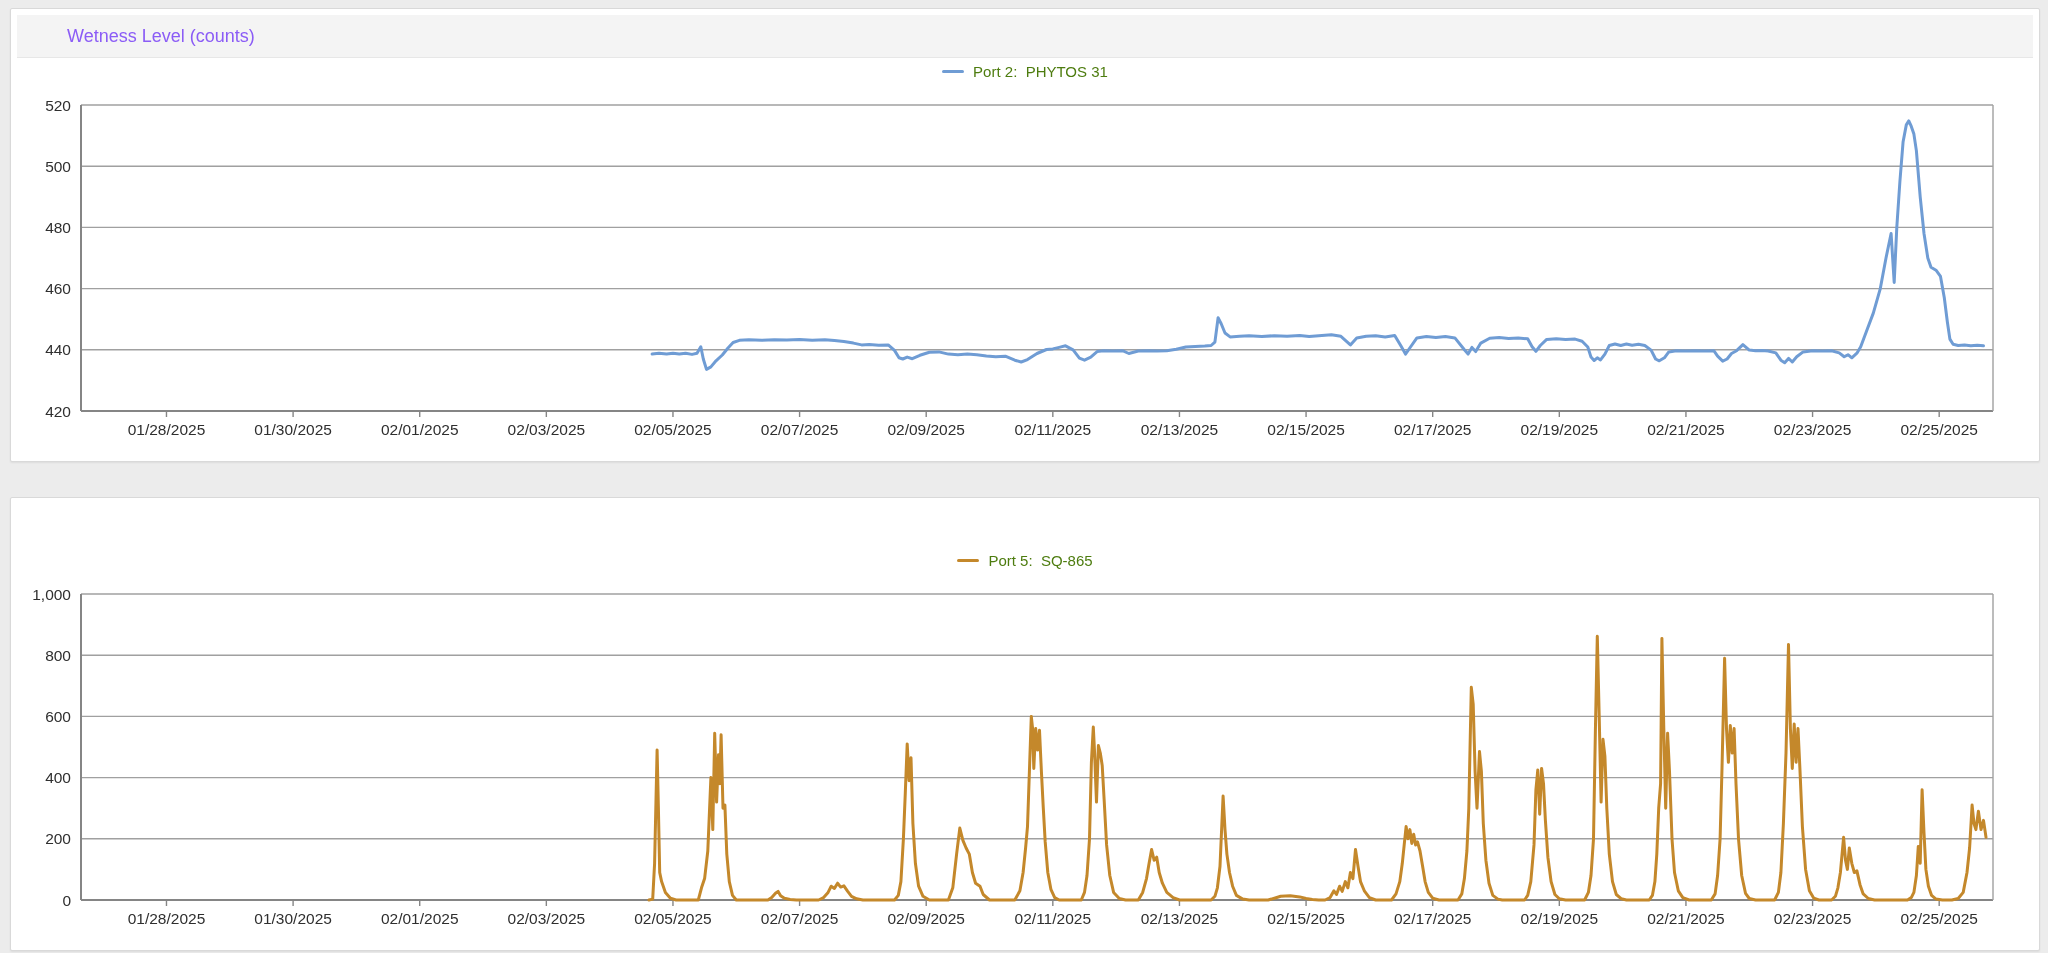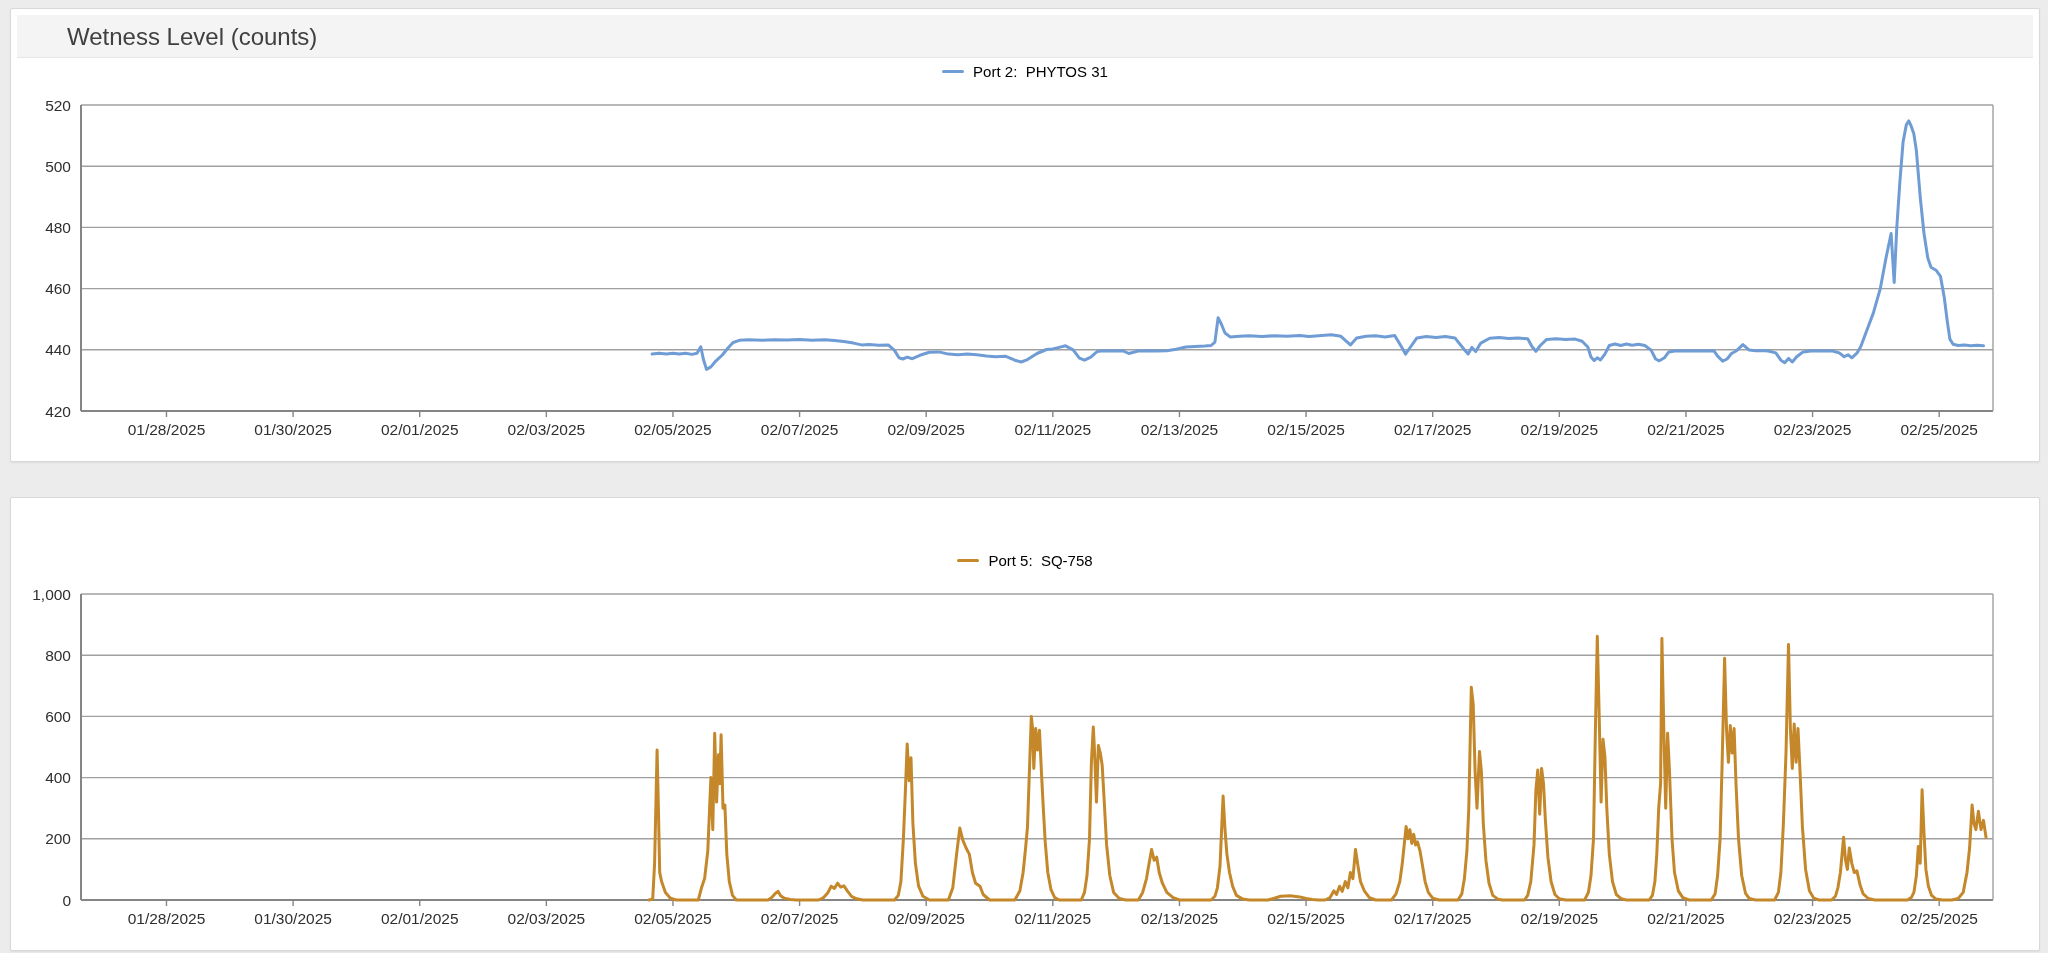--- a/index.html
+++ b/index.html
@@ -4,26 +4,26 @@
 <style>
   html,body{margin:0;padding:0}
   body{width:2048px;height:953px;background:#ececec;position:relative;overflow:hidden;
        font-family:"Liberation Sans","DejaVu Sans",sans-serif}
   .card{position:absolute;left:10px;width:2028px;height:452px;background:#ffffff;
         border:1px solid #d9d9d9;border-radius:2px;box-shadow:0 1px 2px rgba(0,0,0,.07)}
   #card-0{top:8px}
   #card-1{top:497px}
   .card-header{position:absolute;top:6px;left:6px;right:6px;height:42px;background:#f4f4f4;
                border-bottom:1px solid #e7e7e7}
-  .card-title{display:block;padding-left:50px;line-height:43px;font-size:24px;color:#404040}
+  .card-title{display:block;padding-left:50px;line-height:43px;font-size:18px;color:#8b5cf6}
   .legend{position:absolute;top:50px;left:0;right:0;height:24px;
           display:flex;justify-content:center;align-items:center}
   .legend-item{display:flex;align-items:center;cursor:pointer}
   .legend-dash{width:22px;height:3px;border-radius:2px;margin-right:9px;background:#999}
-  .legend-label{font-size:15px;color:#000000;white-space:pre}
+  .legend-label{font-size:15px;color:#4d7c0f;white-space:pre}
   .chart-host{position:absolute;top:76px;left:6px;width:2016px;height:352px}
   svg text{font-family:"Liberation Sans","DejaVu Sans",sans-serif;fill:#2f2f2f}
 </style>
 </head>
 <body>
 
 <section class="card" id="card-0">
   <div class="card-header">
     <span class="card-title">Wetness Level (counts)</span>
   </div>
@@ -79,21 +79,21 @@
         <line x1="1922.185430463576" x2="1922.185430463576" y1="326" y2="332" stroke="#858585" stroke-width="1.4"></line>
         <text x="1922.185430463576" y="350" text-anchor="middle" font-size="15.5">02/25/2025</text>
         <path d="M635.1 269.1 L642.0 268.2 L649.6 269.1 L656.0 268.2 L662.3 269.1 L668.6 268.2 L675.0 269.4 L680.0 268.2 L683.8 261.7 L686.3 274.0 L689.5 284.4 L693.9 281.9 L699.0 275.8 L705.3 270.0 L711.0 263.0 L716.1 257.5 L722.4 255.3 L731.9 254.7 L744.6 255.3 L757.3 254.7 L769.9 255.0 L782.6 254.4 L795.2 255.3 L807.9 254.7 L817.4 255.6 L826.9 256.5 L836.4 258.1 L844.6 259.9 L852.2 259.6 L861.7 260.2 L871.2 259.9 L877.5 265.4 L882.0 272.8 L885.8 274.0 L890.2 272.1 L895.3 273.7 L902.9 270.3 L912.4 267.2 L921.9 266.9 L931.4 269.1 L940.9 269.7 L950.4 269.1 L959.9 269.7 L969.4 270.9 L978.8 271.8 L988.3 271.2 L997.8 275.2 L1004.2 277.0 L1010.5 274.6 L1020.0 268.5 L1029.5 264.5 L1035.8 263.9 L1042.2 262.4 L1048.5 260.8 L1056.1 264.8 L1062.4 273.1 L1067.5 275.2 L1073.8 272.1 L1080.1 266.6 L1086.5 265.7 L1096.0 266.0 L1105.5 265.7 L1111.8 268.5 L1121.3 266.0 L1130.8 265.7 L1140.3 266.0 L1149.8 265.7 L1159.3 264.2 L1168.8 262.0 L1178.3 261.4 L1187.8 261.1 L1194.1 260.5 L1197.9 257.1 L1201.1 232.7 L1204.2 238.8 L1208.0 248.0 L1213.1 251.9 L1222.6 251.3 L1232.1 250.7 L1244.8 251.6 L1257.4 250.7 L1270.1 251.3 L1282.7 250.4 L1292.2 251.6 L1301.7 250.7 L1314.4 249.8 L1323.9 251.3 L1333.4 259.9 L1339.7 252.9 L1349.2 251.3 L1358.7 250.7 L1368.2 251.9 L1377.7 250.4 L1384.0 261.1 L1388.5 269.1 L1393.5 262.0 L1399.9 252.9 L1409.4 251.6 L1418.9 252.6 L1428.4 251.6 L1437.9 252.9 L1447.4 264.8 L1451.1 269.1 L1454.9 262.4 L1458.7 266.6 L1463.8 258.1 L1472.7 253.2 L1482.2 252.6 L1491.7 253.5 L1501.2 252.9 L1510.7 253.8 L1515.1 261.7 L1518.9 266.3 L1523.3 260.5 L1529.7 254.4 L1539.2 253.8 L1548.6 254.4 L1558.1 254.1 L1565.1 256.2 L1570.8 262.0 L1574.0 272.1 L1577.1 275.5 L1580.3 272.8 L1583.5 274.9 L1587.9 269.1 L1592.3 260.5 L1598.0 259.0 L1603.7 260.5 L1609.4 259.0 L1615.1 260.2 L1621.5 259.3 L1627.8 260.5 L1634.1 265.1 L1638.6 274.0 L1642.3 275.8 L1647.4 272.8 L1651.8 266.9 L1659.4 265.7 L1668.9 266.0 L1678.4 265.7 L1687.9 266.0 L1696.8 265.7 L1700.6 271.2 L1705.7 276.1 L1710.1 274.0 L1714.5 268.5 L1719.6 265.7 L1725.9 259.6 L1732.3 265.1 L1738.6 265.7 L1744.9 265.4 L1751.2 266.0 L1758.8 267.9 L1763.9 275.2 L1767.7 277.7 L1771.5 273.4 L1775.3 277.0 L1779.7 271.8 L1786.1 266.9 L1795.6 265.7 L1805.1 266.0 L1814.6 265.7 L1822.2 267.9 L1827.2 271.8 L1831.0 269.7 L1834.8 272.8 L1839.9 268.2 L1843.7 261.7 L1849.4 246.4 L1856.3 228.1 L1863.3 203.6 L1869.0 173.0 L1874.1 148.5 L1877.2 197.5 L1879.8 142.4 L1882.9 96.5 L1886.1 56.7 L1889.3 39.9 L1891.8 35.9 L1894.3 41.4 L1896.9 49.1 L1899.4 65.9 L1903.2 111.8 L1907.0 148.5 L1910.8 173.0 L1914.0 182.2 L1919.0 185.2 L1923.5 191.4 L1927.3 212.8 L1930.4 237.3 L1932.9 254.1 L1936.1 259.3 L1941.2 260.5 L1947.5 259.9 L1953.8 260.8 L1960.2 260.2 L1966.5 260.8" fill="none" stroke="#6f9cd4" stroke-width="3" stroke-linejoin="round" stroke-linecap="round"></path>
       </svg></div>
 </section>
 
 <section class="card" id="card-1">
   <div class="legend">
     <div class="legend-item">
       <span class="legend-dash" style="background: rgb(196, 136, 43);"></span>
-      <span class="legend-label">Port 5:  SQ-758</span>
+      <span class="legend-label">Port 5:  SQ-865</span>
     </div>
   </div>
   <div class="chart-host"><svg width="2016" height="352" viewBox="0 0 2016 352">
         <line x1="64" x2="1976" y1="326" y2="326" stroke="#858585" stroke-width="2"></line>
         <text x="54" y="331.5" text-anchor="end" font-size="15.5">0</text>
         <line x1="64" x2="1976" y1="264.8" y2="264.8" stroke="#a0a0a0" stroke-width="1.4"></line>
         <text x="54" y="270.3" text-anchor="end" font-size="15.5">200</text>
         <line x1="64" x2="1976" y1="203.6" y2="203.6" stroke="#a0a0a0" stroke-width="1.4"></line>
         <text x="54" y="209.1" text-anchor="end" font-size="15.5">400</text>
         <line x1="64" x2="1976" y1="142.4" y2="142.4" stroke="#a0a0a0" stroke-width="1.4"></line>

